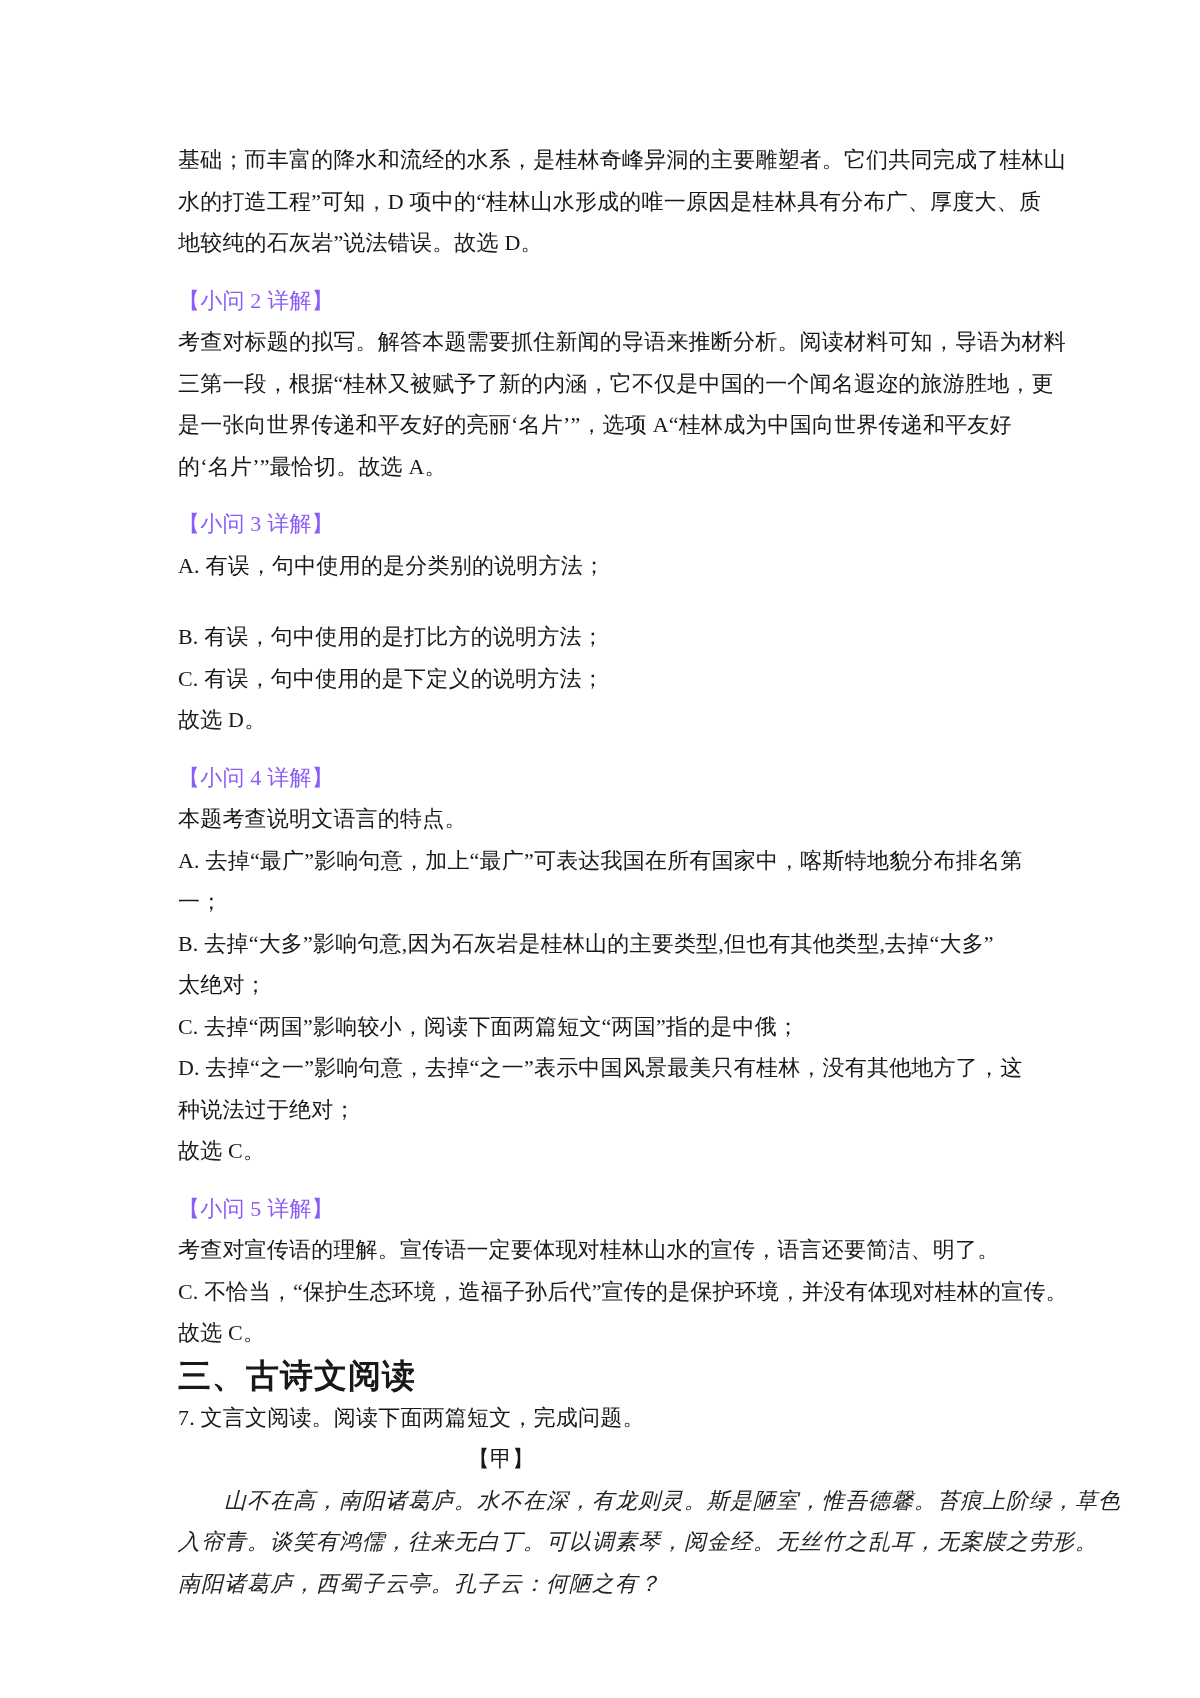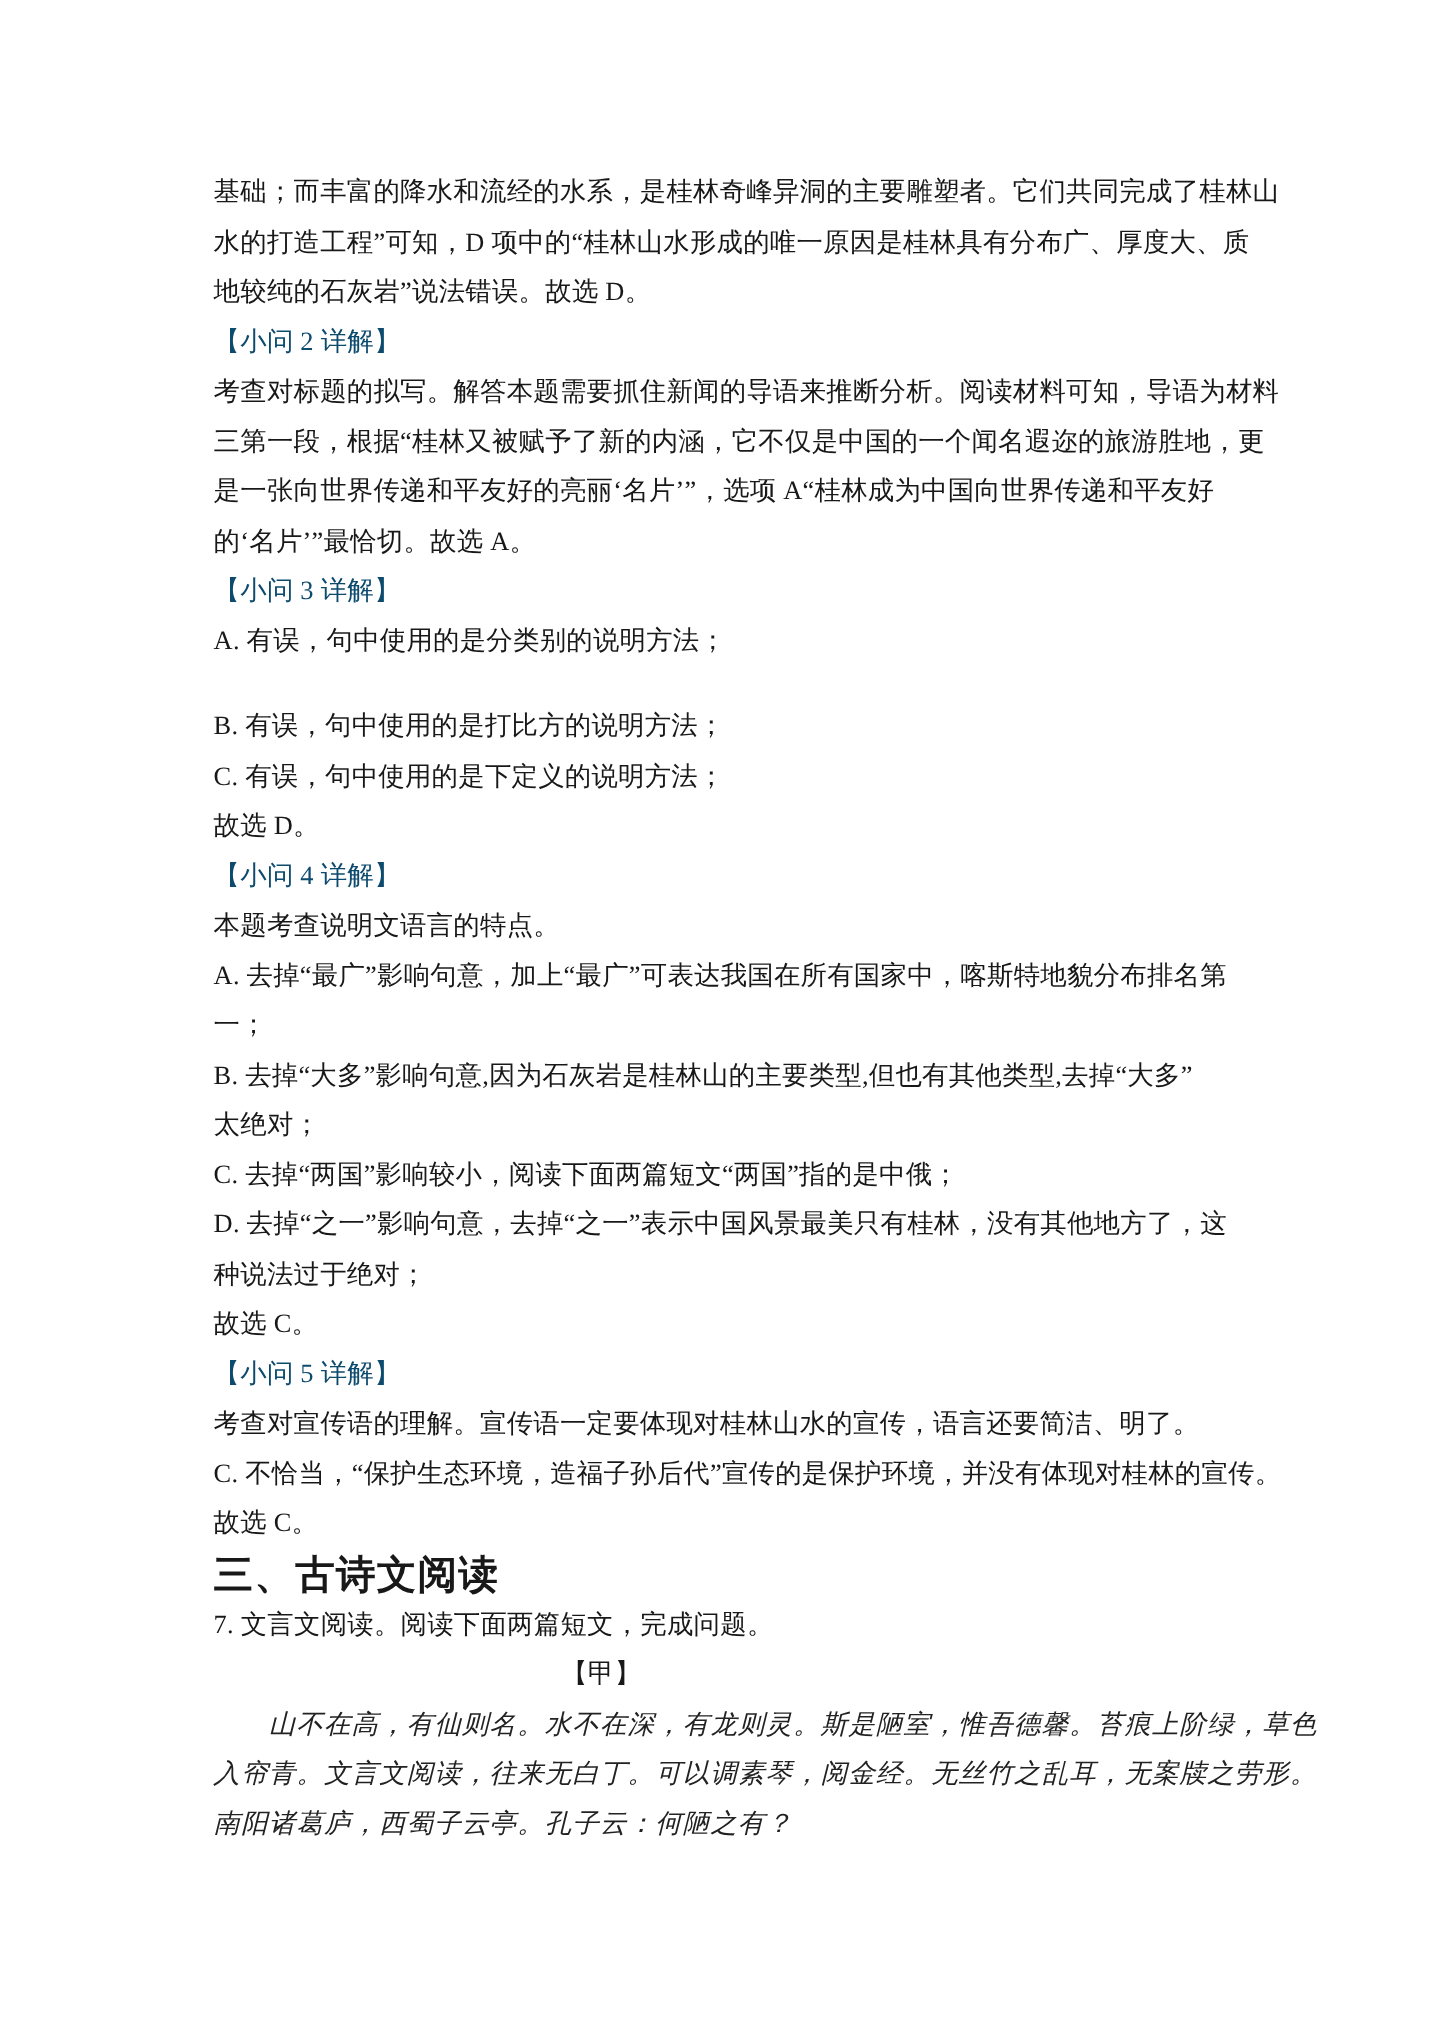--- a/index.html
+++ b/index.html
@@ -29,21 +29,22 @@
     letter-spacing: 0.2px;
   }
   
   .fill {
     white-space: nowrap;
     text-align: justify;
     text-align-last: justify;
     text-justify: inter-character;
   }
   .head { 
-    color: #0c4a6e;
+    color: #8b5cf6;
+    margin-top: 16px;
   }
   .section { 
     font-family: "Liberation Sans", "DejaVu Sans", sans-serif;
     font-weight: bold;
     font-size: 33px;
     line-height: 43px;
     height: 43px;
     letter-spacing: 1px;
   }
   .center {
@@ -89,16 +90,16 @@
   <div class="ln fill">D. 去掉“之一”影响句意，去掉“之一”表示中国风景最美只有桂林，没有其他地方了，这</div>
   <div class="ln">种说法过于绝对；</div>
   <div class="ln">故选 C。</div>
   <div class="ln head">【小问 5 详解】</div>
   <div class="ln">考查对宣传语的理解。宣传语一定要体现对桂林山水的宣传，语言还要简洁、明了。</div>
   <div class="ln fill">C. 不恰当，“保护生态环境，造福子孙后代”宣传的是保护环境，并没有体现对桂林的宣传。</div>
   <div class="ln">故选 C。</div>
   <div class="ln section">三、古诗文阅读</div>
   <div class="ln">7. 文言文阅读。阅读下面两篇短文，完成问题。</div>
   <div class="ln center">【甲】</div>
-  <div class="ln kai fill indent2">山不在高，有仙则名。水不在深，有龙则灵。斯是陋室，惟吾德馨。苔痕上阶绿，草色</div>
-  <div class="ln kai fill">入帘青。文言文阅读，往来无白丁。可以调素琴，阅金经。无丝竹之乱耳，无案牍之劳形。</div>
+  <div class="ln kai fill indent2">山不在高，南阳诸葛庐。水不在深，有龙则灵。斯是陋室，惟吾德馨。苔痕上阶绿，草色</div>
+  <div class="ln kai fill">入帘青。谈笑有鸿儒，往来无白丁。可以调素琴，阅金经。无丝竹之乱耳，无案牍之劳形。</div>
   <div class="ln kai">南阳诸葛庐，西蜀子云亭。孔子云：何陋之有？</div>
 </div>
 
 </body></html>

